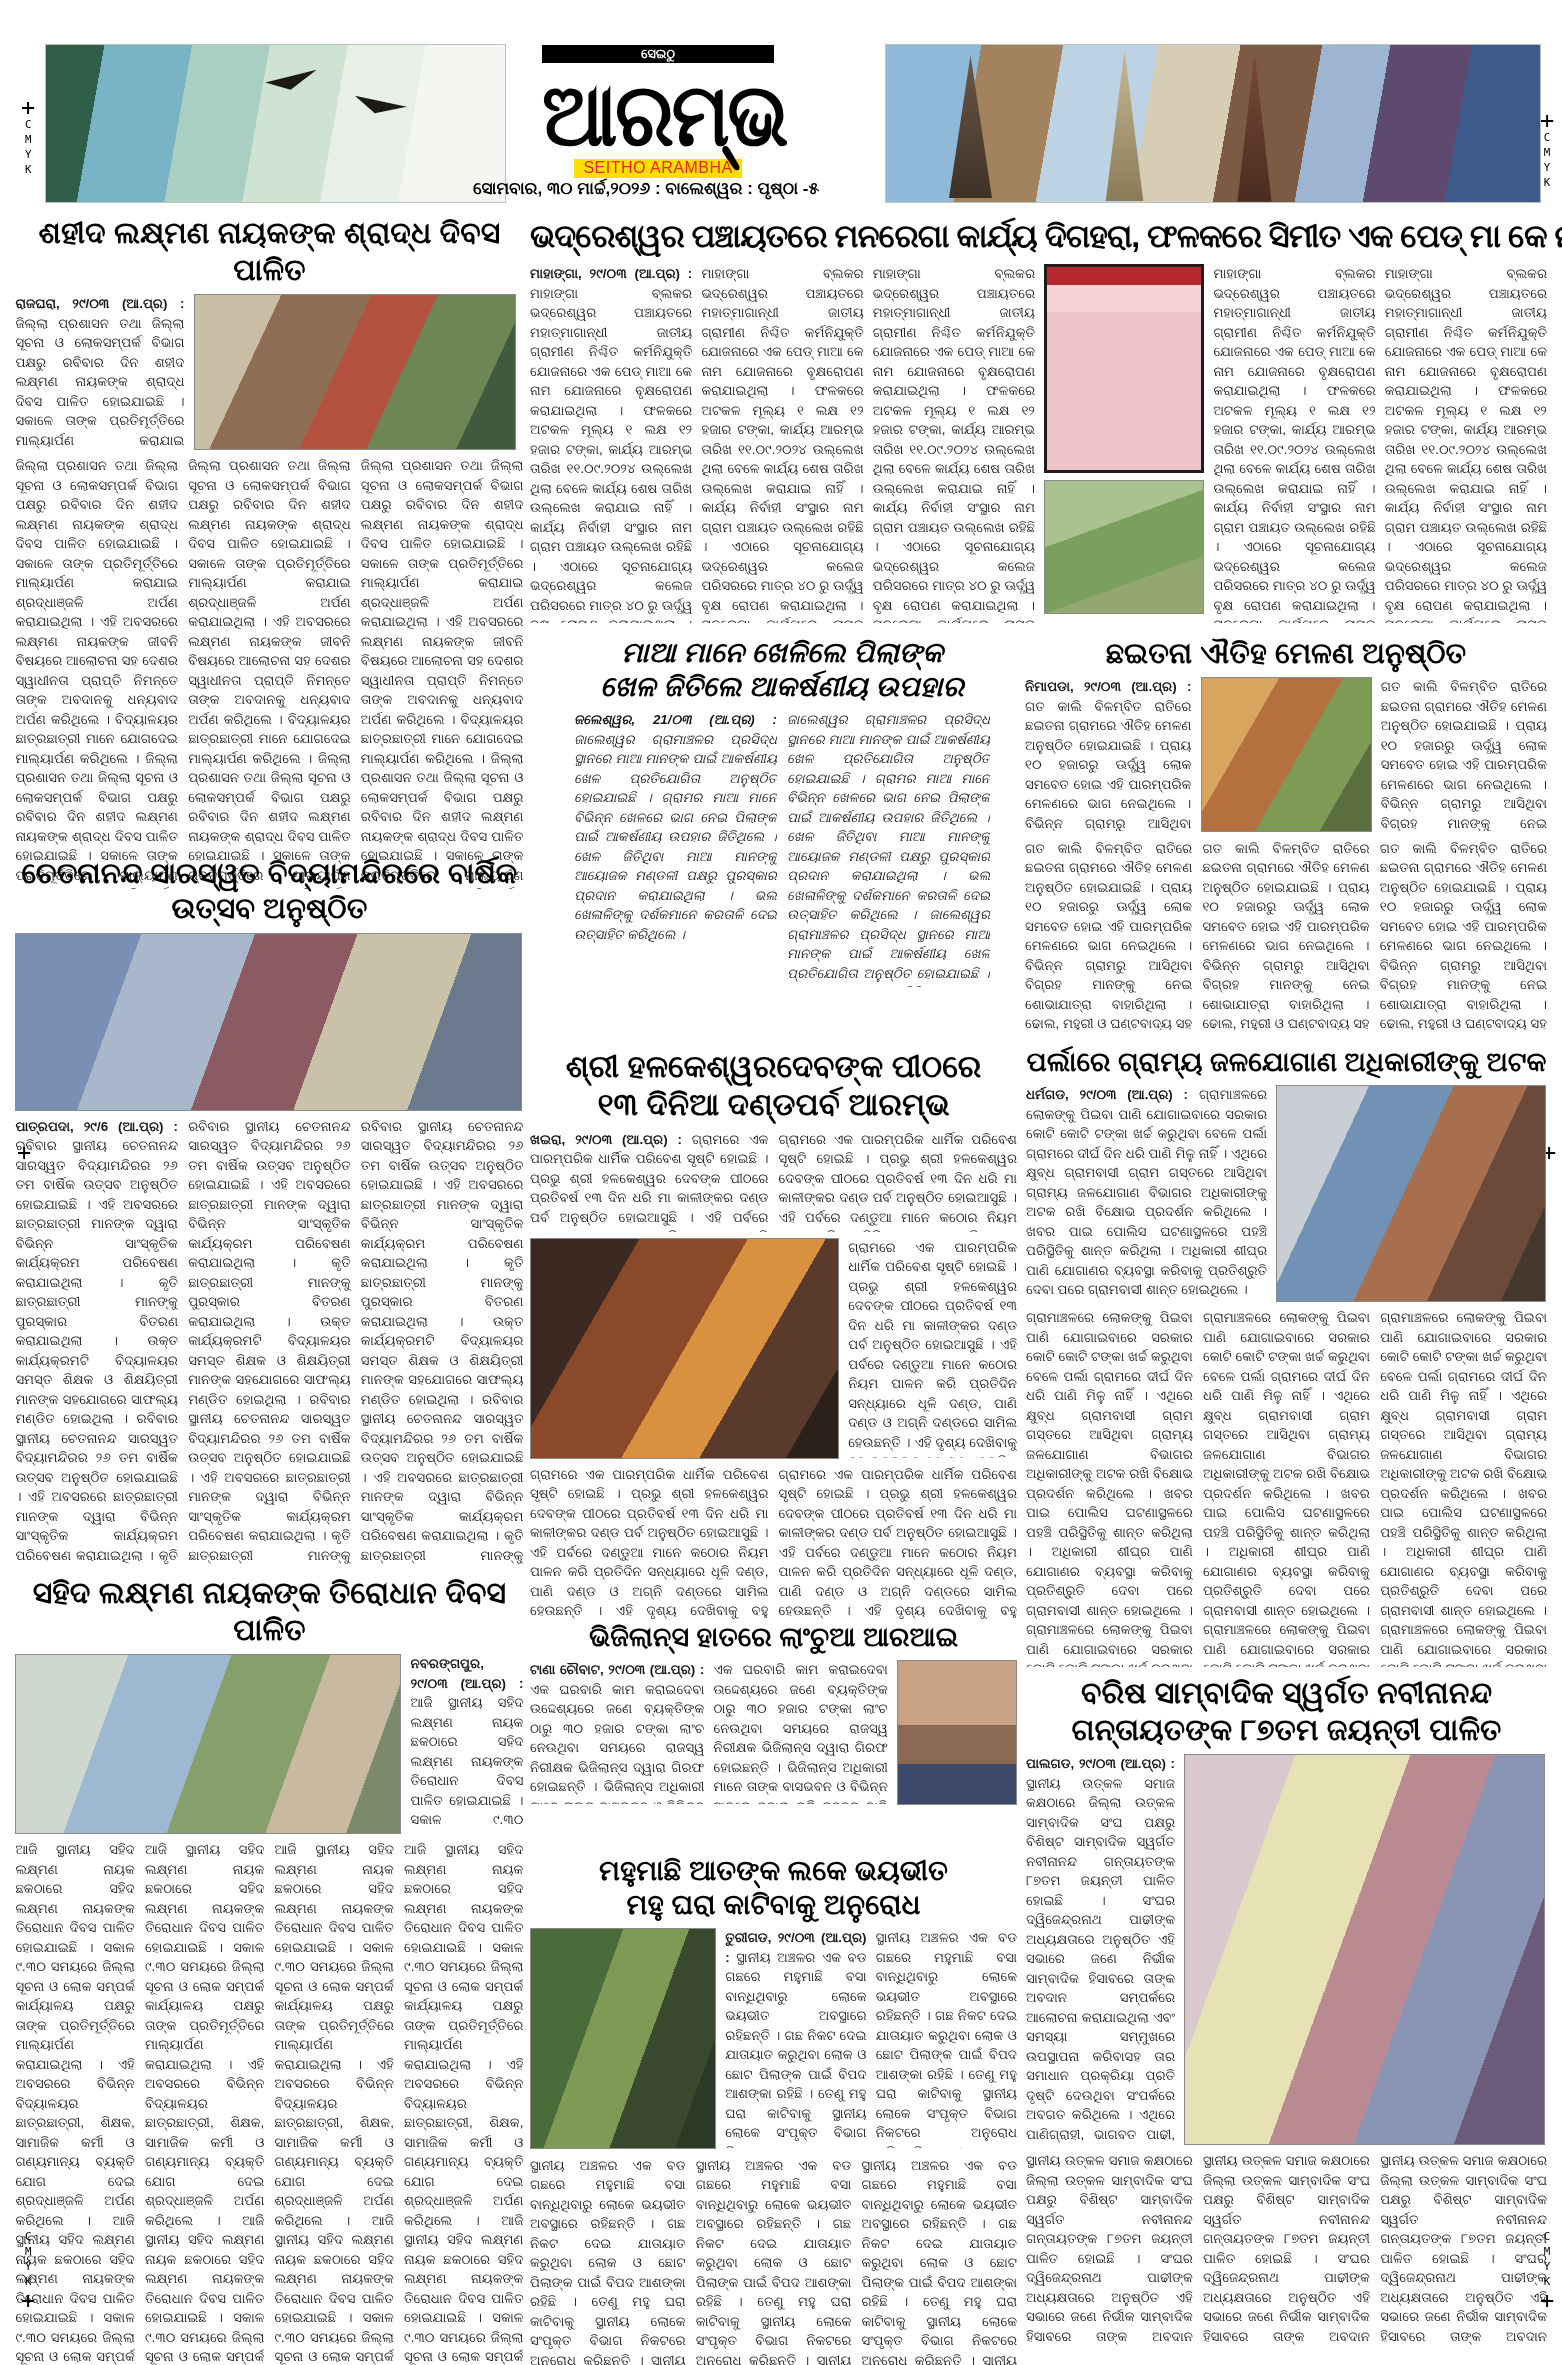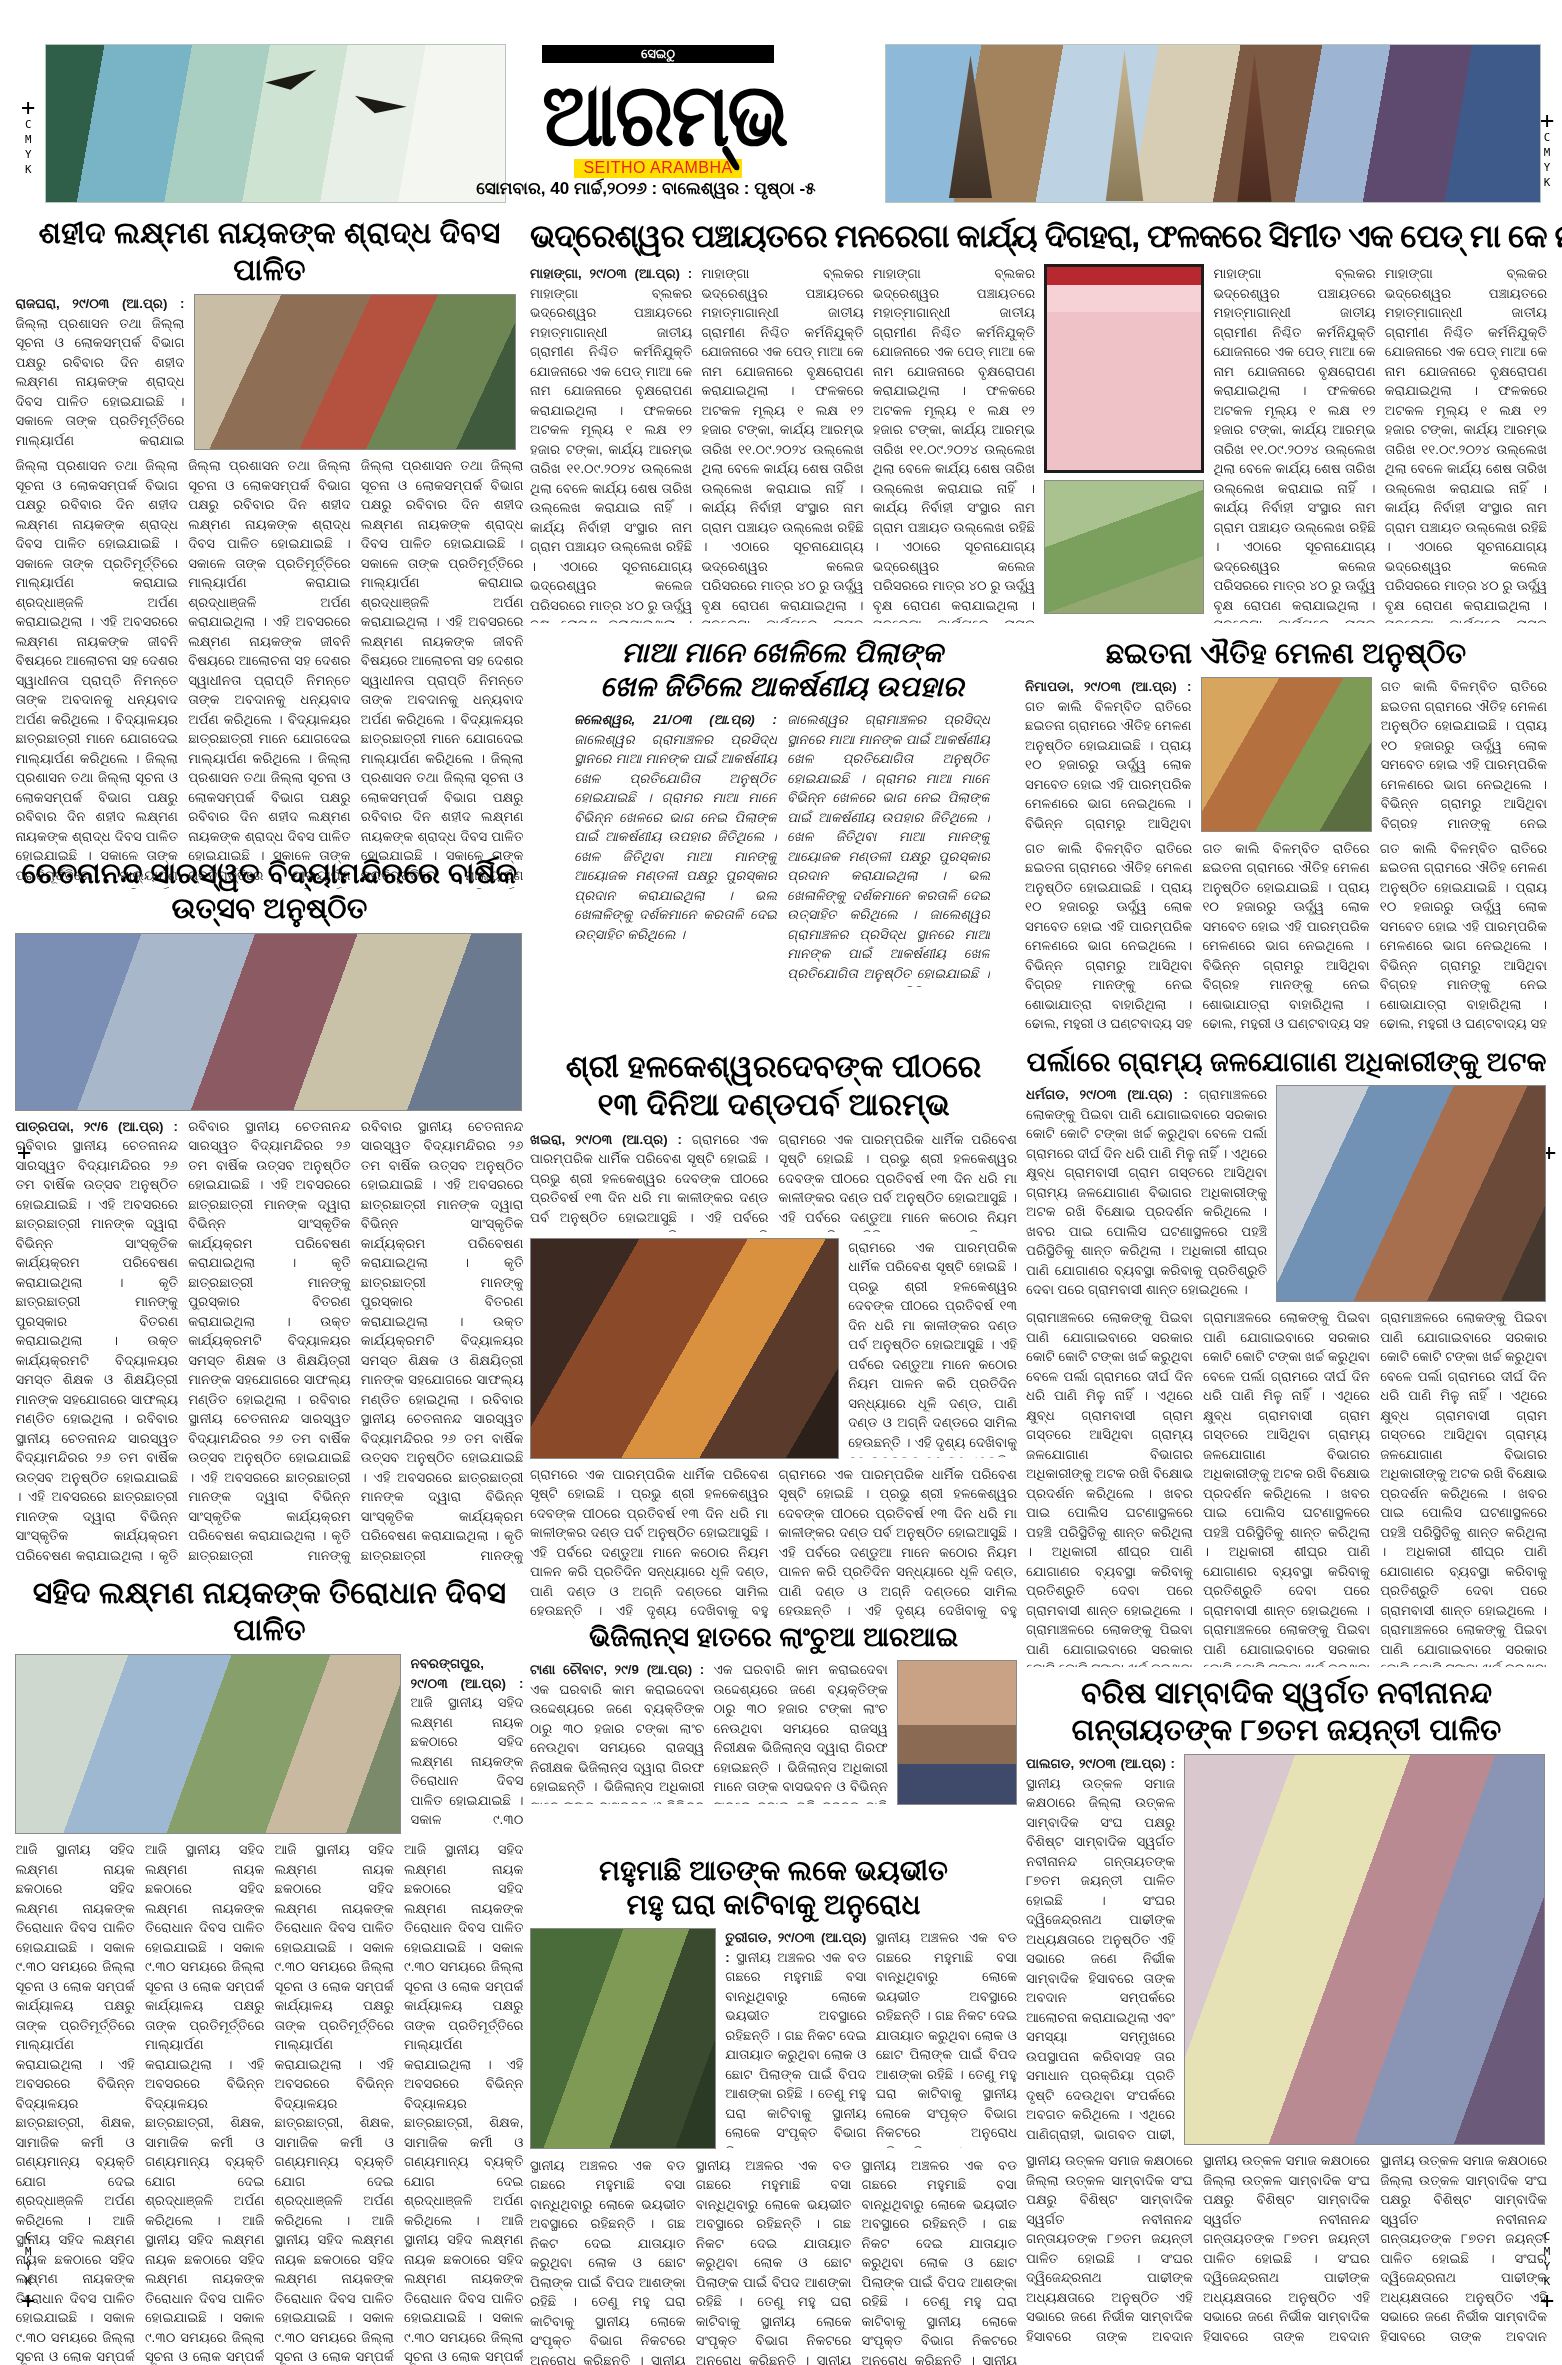--- a/index.html
+++ b/index.html
@@ -102,21 +102,21 @@
     <div class="paper-title">ଆରମ୍ଭ</div>
     <div class="subtitle">SEITHO ARAMBHA</div>
   </div>
 
   <div class="mast-photo mast-right" title="temples of Odisha and Odissi dancers collage">
     <div class="shape temple" style="left:46px;top:10.2px;width:77px;height:143px;"></div>
     <div class="shape temple" style="left:205px;top:5.1px;width:67px;height:151px;background:linear-gradient(#c8b894,#8a7a58);"></div>
     <div class="shape temple" style="left:338px;top:7.7px;width:61px;height:149px;background:linear-gradient(#7a4a38,#4a2c20);"></div>
   </div>
 
-  <div class="dateband">ସୋମବାର, 40 ମାର୍ଚ୍ଚ,୨୦୨୬ : ବାଲେଶ୍ୱର : ପୃଷ୍ଠା -୫</div>
+  <div class="dateband">ସୋମବାର, ୩୦ ମାର୍ଚ୍ଚ,୨୦୨୬ : ବାଲେଶ୍ୱର : ପୃଷ୍ଠା -୫</div>
 
   <div class="article" id="art-a">
     <div class="hl" style="font-size:30px;">ଶହୀଦ ଲକ୍ଷ୍ମଣ ନାୟକଙ୍କ ଶ୍ରାଦ୍ଧ ଦିବସ ପାଳିତ</div>
     <div class="row">
       <div class="col" style="flex:none;width:169px;height:155px;">
         <span class="dl">ରାଜଘରା, ୨୯/୦୩ (ଆ.ପ୍ର) :</span>
         <span>ଜିଲ୍ଲା ପ୍ରଶାସନ ତଥା ଜିଲ୍ଲା ସୂଚନା ଓ ଲୋକସମ୍ପର୍କ ବିଭାଗ ପକ୍ଷରୁ ରବିବାର ଦିନ ଶହୀଦ ଲକ୍ଷ୍ମଣ ନାୟକଙ୍କ ଶ୍ରାଦ୍ଧ ଦିବସ ପାଳିତ ହୋଇଯାଇଛି । ସକାଳେ ତାଙ୍କ ପ୍ରତିମୂର୍ତ୍ତିରେ ମାଲ୍ୟାର୍ପଣ କରାଯାଇ ଶ୍ରଦ୍ଧାଞ୍ଜଳି ଅର୍ପଣ କରାଯାଇଥିଲା । ଏହି ଅବସରରେ ଲକ୍ଷ୍ମଣ ନାୟକଙ୍କ ଜୀବନି ବିଷୟରେ ଆଲୋଚନା ସହ ଦେଶର ସ୍ୱାଧୀନତା ପ୍ରାପ୍ତି ନିମନ୍ତେ ତାଙ୍କ ଅବଦାନକୁ ଧନ୍ୟବାଦ ଅର୍ପଣ କରିଥିଲେ । ବିଦ୍ୟାଳୟର ଛାତ୍ରଛାତ୍ରୀ ମାନେ ଯୋଗଦେଇ ମାଲ୍ୟାର୍ପଣ କରିଥିଲେ ।</span>
       </div>
       <div class="photo" style="width:320px;height:154px;background:linear-gradient(115deg,#cabda6 0 22%,#8e6f55 22% 45%,#b5513f 45% 62%,#6d8653 62% 85%,#3f5a3c 85%);" title="officials garlanding portrait of martyr Laxman Nayak at function"></div>
     </div>
@@ -237,21 +237,21 @@
       <div class="col">ଆଜି ସ୍ଥାନୀୟ ସହିଦ ଲକ୍ଷ୍ମଣ ନାୟକ ଛକଠାରେ ସହିଦ ଲକ୍ଷ୍ମଣ ନାୟକଙ୍କ ତିରୋଧାନ ଦିବସ ପାଳିତ ହୋଇଯାଇଛି । ସକାଳ ୯.୩୦ ସମୟରେ ଜିଲ୍ଲା ସୂଚନା ଓ ଲୋକ ସମ୍ପର୍କ କାର୍ଯ୍ୟାଳୟ ପକ୍ଷରୁ ତାଙ୍କ ପ୍ରତିମୂର୍ତ୍ତିରେ ମାଲ୍ୟାର୍ପଣ କରାଯାଇଥିଲା । ଏହି ଅବସରରେ ବିଭିନ୍ନ ବିଦ୍ୟାଳୟର ଛାତ୍ରଛାତ୍ରୀ, ଶିକ୍ଷକ, ସାମାଜିକ କର୍ମୀ ଓ ଗଣ୍ୟମାନ୍ୟ ବ୍ୟକ୍ତି ଯୋଗ ଦେଇ ଶ୍ରଦ୍ଧାଞ୍ଜଳି ଅର୍ପଣ କରିଥିଲେ । ଆଜି ସ୍ଥାନୀୟ ସହିଦ ଲକ୍ଷ୍ମଣ ନାୟକ ଛକଠାରେ ସହିଦ ଲକ୍ଷ୍ମଣ ନାୟକଙ୍କ ତିରୋଧାନ ଦିବସ ପାଳିତ ହୋଇଯାଇଛି । ସକାଳ ୯.୩୦ ସମୟରେ ଜିଲ୍ଲା ସୂଚନା ଓ ଲୋକ ସମ୍ପର୍କ କାର୍ଯ୍ୟାଳୟ ପକ୍ଷରୁ ତାଙ୍କ ପ୍ରତିମୂର୍ତ୍ତିରେ ମାଲ୍ୟାର୍ପଣ କରାଯାଇଥିଲା । ଏହି ଅବସରରେ ବିଭିନ୍ନ ବିଦ୍ୟାଳୟର ଛାତ୍ରଛାତ୍ରୀ, ଶିକ୍ଷକ, ସାମାଜିକ କର୍ମୀ ଓ ଗଣ୍ୟମାନ୍ୟ ବ୍ୟକ୍ତି ଯୋଗ ଦେଇ ଶ୍ରଦ୍ଧାଞ୍ଜଳି ଅର୍ପଣ କରିଥିଲେ । ଆଜି ସ୍ଥାନୀୟ ସହିଦ ଲକ୍ଷ୍ମଣ ନାୟକ ଛକଠାରେ ସହିଦ ଲକ୍ଷ୍ମଣ ନାୟକଙ୍କ ତିରୋଧାନ ଦିବସ ପାଳିତ ହୋଇଯାଇଛି । ସକାଳ ୯.୩୦ ସମୟରେ ଜିଲ୍ଲା ସୂଚନା ଓ ଲୋକ ସମ୍ପର୍କ କାର୍ଯ୍ୟାଳୟ ପକ୍ଷରୁ ତାଙ୍କ ପ୍ରତିମୂର୍ତ୍ତିରେ ମାଲ୍ୟାର୍ପଣ କରାଯାଇଥିଲା । ଏହି ଅବସରରେ ବିଭିନ୍ନ ବିଦ୍ୟାଳୟର ଛାତ୍ରଛାତ୍ରୀ, ଶିକ୍ଷକ, ସାମାଜିକ କର୍ମୀ ଓ ଗଣ୍ୟମାନ୍ୟ ବ୍ୟକ୍ତି ଯୋଗ ଦେଇ ଶ୍ରଦ୍ଧାଞ୍ଜଳି ଅର୍ପଣ କରିଥିଲେ ।</div>
       <div class="col">ଆଜି ସ୍ଥାନୀୟ ସହିଦ ଲକ୍ଷ୍ମଣ ନାୟକ ଛକଠାରେ ସହିଦ ଲକ୍ଷ୍ମଣ ନାୟକଙ୍କ ତିରୋଧାନ ଦିବସ ପାଳିତ ହୋଇଯାଇଛି । ସକାଳ ୯.୩୦ ସମୟରେ ଜିଲ୍ଲା ସୂଚନା ଓ ଲୋକ ସମ୍ପର୍କ କାର୍ଯ୍ୟାଳୟ ପକ୍ଷରୁ ତାଙ୍କ ପ୍ରତିମୂର୍ତ୍ତିରେ ମାଲ୍ୟାର୍ପଣ କରାଯାଇଥିଲା । ଏହି ଅବସରରେ ବିଭିନ୍ନ ବିଦ୍ୟାଳୟର ଛାତ୍ରଛାତ୍ରୀ, ଶିକ୍ଷକ, ସାମାଜିକ କର୍ମୀ ଓ ଗଣ୍ୟମାନ୍ୟ ବ୍ୟକ୍ତି ଯୋଗ ଦେଇ ଶ୍ରଦ୍ଧାଞ୍ଜଳି ଅର୍ପଣ କରିଥିଲେ । ଆଜି ସ୍ଥାନୀୟ ସହିଦ ଲକ୍ଷ୍ମଣ ନାୟକ ଛକଠାରେ ସହିଦ ଲକ୍ଷ୍ମଣ ନାୟକଙ୍କ ତିରୋଧାନ ଦିବସ ପାଳିତ ହୋଇଯାଇଛି । ସକାଳ ୯.୩୦ ସମୟରେ ଜିଲ୍ଲା ସୂଚନା ଓ ଲୋକ ସମ୍ପର୍କ କାର୍ଯ୍ୟାଳୟ ପକ୍ଷରୁ ତାଙ୍କ ପ୍ରତିମୂର୍ତ୍ତିରେ ମାଲ୍ୟାର୍ପଣ କରାଯାଇଥିଲା । ଏହି ଅବସରରେ ବିଭିନ୍ନ ବିଦ୍ୟାଳୟର ଛାତ୍ରଛାତ୍ରୀ, ଶିକ୍ଷକ, ସାମାଜିକ କର୍ମୀ ଓ ଗଣ୍ୟମାନ୍ୟ ବ୍ୟକ୍ତି ଯୋଗ ଦେଇ ଶ୍ରଦ୍ଧାଞ୍ଜଳି ଅର୍ପଣ କରିଥିଲେ । ଆଜି ସ୍ଥାନୀୟ ସହିଦ ଲକ୍ଷ୍ମଣ ନାୟକ ଛକଠାରେ ସହିଦ ଲକ୍ଷ୍ମଣ ନାୟକଙ୍କ ତିରୋଧାନ ଦିବସ ପାଳିତ ହୋଇଯାଇଛି । ସକାଳ ୯.୩୦ ସମୟରେ ଜିଲ୍ଲା ସୂଚନା ଓ ଲୋକ ସମ୍ପର୍କ କାର୍ଯ୍ୟାଳୟ ପକ୍ଷରୁ ତାଙ୍କ ପ୍ରତିମୂର୍ତ୍ତିରେ ମାଲ୍ୟାର୍ପଣ କରାଯାଇଥିଲା । ଏହି ଅବସରରେ ବିଭିନ୍ନ ବିଦ୍ୟାଳୟର ଛାତ୍ରଛାତ୍ରୀ, ଶିକ୍ଷକ, ସାମାଜିକ କର୍ମୀ ଓ ଗଣ୍ୟମାନ୍ୟ ବ୍ୟକ୍ତି ଯୋଗ ଦେଇ ଶ୍ରଦ୍ଧାଞ୍ଜଳି ଅର୍ପଣ କରିଥିଲେ ।</div>
       <div class="col">ଆଜି ସ୍ଥାନୀୟ ସହିଦ ଲକ୍ଷ୍ମଣ ନାୟକ ଛକଠାରେ ସହିଦ ଲକ୍ଷ୍ମଣ ନାୟକଙ୍କ ତିରୋଧାନ ଦିବସ ପାଳିତ ହୋଇଯାଇଛି । ସକାଳ ୯.୩୦ ସମୟରେ ଜିଲ୍ଲା ସୂଚନା ଓ ଲୋକ ସମ୍ପର୍କ କାର୍ଯ୍ୟାଳୟ ପକ୍ଷରୁ ତାଙ୍କ ପ୍ରତିମୂର୍ତ୍ତିରେ ମାଲ୍ୟାର୍ପଣ କରାଯାଇଥିଲା । ଏହି ଅବସରରେ ବିଭିନ୍ନ ବିଦ୍ୟାଳୟର ଛାତ୍ରଛାତ୍ରୀ, ଶିକ୍ଷକ, ସାମାଜିକ କର୍ମୀ ଓ ଗଣ୍ୟମାନ୍ୟ ବ୍ୟକ୍ତି ଯୋଗ ଦେଇ ଶ୍ରଦ୍ଧାଞ୍ଜଳି ଅର୍ପଣ କରିଥିଲେ । ଆଜି ସ୍ଥାନୀୟ ସହିଦ ଲକ୍ଷ୍ମଣ ନାୟକ ଛକଠାରେ ସହିଦ ଲକ୍ଷ୍ମଣ ନାୟକଙ୍କ ତିରୋଧାନ ଦିବସ ପାଳିତ ହୋଇଯାଇଛି । ସକାଳ ୯.୩୦ ସମୟରେ ଜିଲ୍ଲା ସୂଚନା ଓ ଲୋକ ସମ୍ପର୍କ କାର୍ଯ୍ୟାଳୟ ପକ୍ଷରୁ ତାଙ୍କ ପ୍ରତିମୂର୍ତ୍ତିରେ ମାଲ୍ୟାର୍ପଣ କରାଯାଇଥିଲା । ଏହି ଅବସରରେ ବିଭିନ୍ନ ବିଦ୍ୟାଳୟର ଛାତ୍ରଛାତ୍ରୀ, ଶିକ୍ଷକ, ସାମାଜିକ କର୍ମୀ ଓ ଗଣ୍ୟମାନ୍ୟ ବ୍ୟକ୍ତି ଯୋଗ ଦେଇ ଶ୍ରଦ୍ଧାଞ୍ଜଳି ଅର୍ପଣ କରିଥିଲେ । ଆଜି ସ୍ଥାନୀୟ ସହିଦ ଲକ୍ଷ୍ମଣ ନାୟକ ଛକଠାରେ ସହିଦ ଲକ୍ଷ୍ମଣ ନାୟକଙ୍କ ତିରୋଧାନ ଦିବସ ପାଳିତ ହୋଇଯାଇଛି । ସକାଳ ୯.୩୦ ସମୟରେ ଜିଲ୍ଲା ସୂଚନା ଓ ଲୋକ ସମ୍ପର୍କ କାର୍ଯ୍ୟାଳୟ ପକ୍ଷରୁ ତାଙ୍କ ପ୍ରତିମୂର୍ତ୍ତିରେ ମାଲ୍ୟାର୍ପଣ କରାଯାଇଥିଲା । ଏହି ଅବସରରେ ବିଭିନ୍ନ ବିଦ୍ୟାଳୟର ଛାତ୍ରଛାତ୍ରୀ, ଶିକ୍ଷକ, ସାମାଜିକ କର୍ମୀ ଓ ଗଣ୍ୟମାନ୍ୟ ବ୍ୟକ୍ତି ଯୋଗ ଦେଇ ଶ୍ରଦ୍ଧାଞ୍ଜଳି ଅର୍ପଣ କରିଥିଲେ ।</div>
     </div>
   </div>
 
   <div class="article" id="art-i">
     <div class="hl" style="font-size:27px;">ଭିଜିଲାନ୍ସ ହାତରେ ଲାଂଚୁଆ ଆରଆଇ</div>
     <div class="row">
       <div class="col" style="flex:1;height:144px;">
-        <span class="dl">ଟାଣା ଚୌବାଟ, ୨୯/9 (ଆ.ପ୍ର) :</span>
+        <span class="dl">ଟାଣା ଚୌବାଟ, ୨୯/୦୩ (ଆ.ପ୍ର) :</span>
         <span>ଏକ ଘରବାରି କାମ କରାଇଦେବା ଉଦ୍ଦେଶ୍ୟରେ ଜଣେ ବ୍ୟକ୍ତିଙ୍କ ଠାରୁ ୩୦ ହଜାର ଟଙ୍କା ଲାଂଚ ନେଉଥିବା ସମୟରେ ରାଜସ୍ୱ ନିରୀକ୍ଷକ ଭିଜିଲାନ୍ସ ଦ୍ୱାରା ଗିରଫ ହୋଇଛନ୍ତି । ଭିଜିଲାନ୍ସ ଅଧିକାରୀ ମାନେ ତାଙ୍କ ବାସଭବନ ଓ ବିଭିନ୍ନ ସ୍ଥାନରେ ଚଢ଼ାଉ କରି ତଦନ୍ତ ଜାରି ରଖିଛନ୍ତି ।</span>
       </div>
       <div class="col" style="flex:1;height:144px;">ଏକ ଘରବାରି କାମ କରାଇଦେବା ଉଦ୍ଦେଶ୍ୟରେ ଜଣେ ବ୍ୟକ୍ତିଙ୍କ ଠାରୁ ୩୦ ହଜାର ଟଙ୍କା ଲାଂଚ ନେଉଥିବା ସମୟରେ ରାଜସ୍ୱ ନିରୀକ୍ଷକ ଭିଜିଲାନ୍ସ ଦ୍ୱାରା ଗିରଫ ହୋଇଛନ୍ତି । ଭିଜିଲାନ୍ସ ଅଧିକାରୀ ମାନେ ତାଙ୍କ ବାସଭବନ ଓ ବିଭିନ୍ନ ସ୍ଥାନରେ ଚଢ଼ାଉ କରି ତଦନ୍ତ ଜାରି ରଖିଛନ୍ତି ।</div>
       <div class="photo" style="width:118px;height:143px;background:linear-gradient(#c9a184 0 45%,#8a6a52 45% 72%,#3f4a6b 72%);" title="portrait of arrested revenue inspector"></div>
     </div>
   </div>
 
   <div class="article" id="art-j">
     <div class="hl" style="font-size:28px;margin-top:46px;">ମହୁମାଛି ଆତଙ୍କ ଲକେ ଭୟଭୀତ</div>
     <div class="hl" style="font-size:28px;">ମହୁ ଘରା କାଟିବାକୁ ଅନୁରୋଧ</div>

